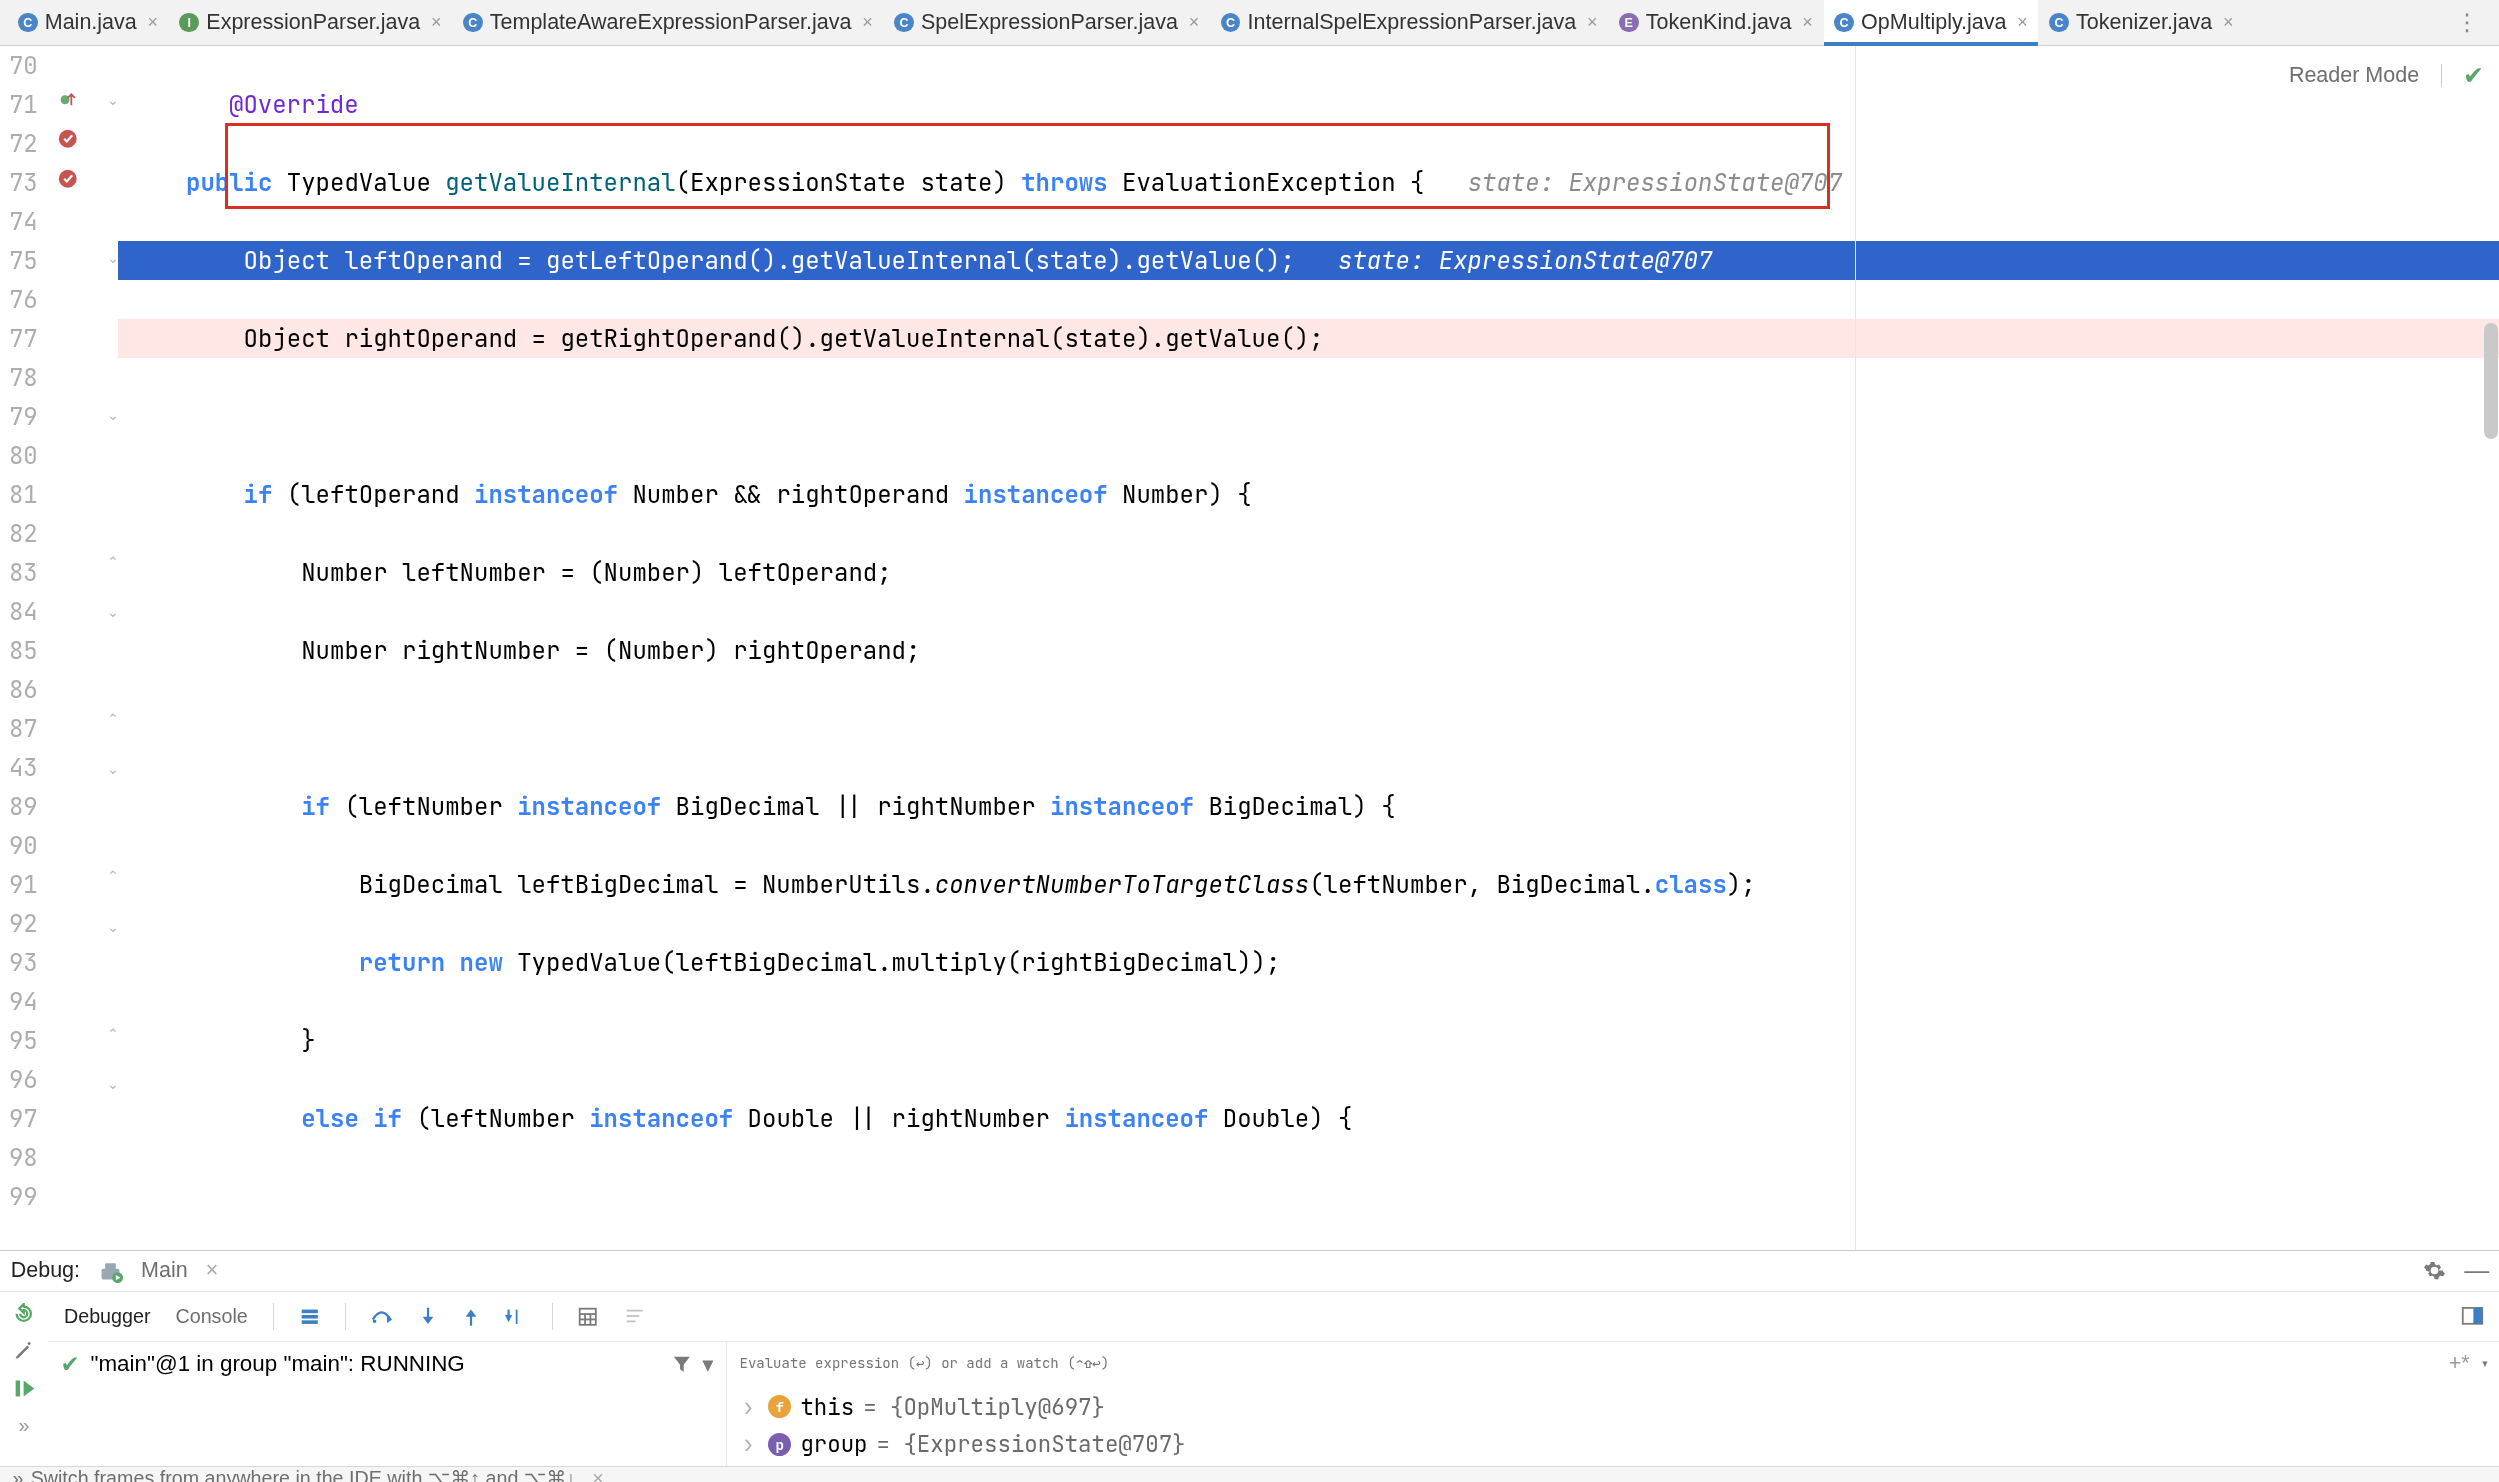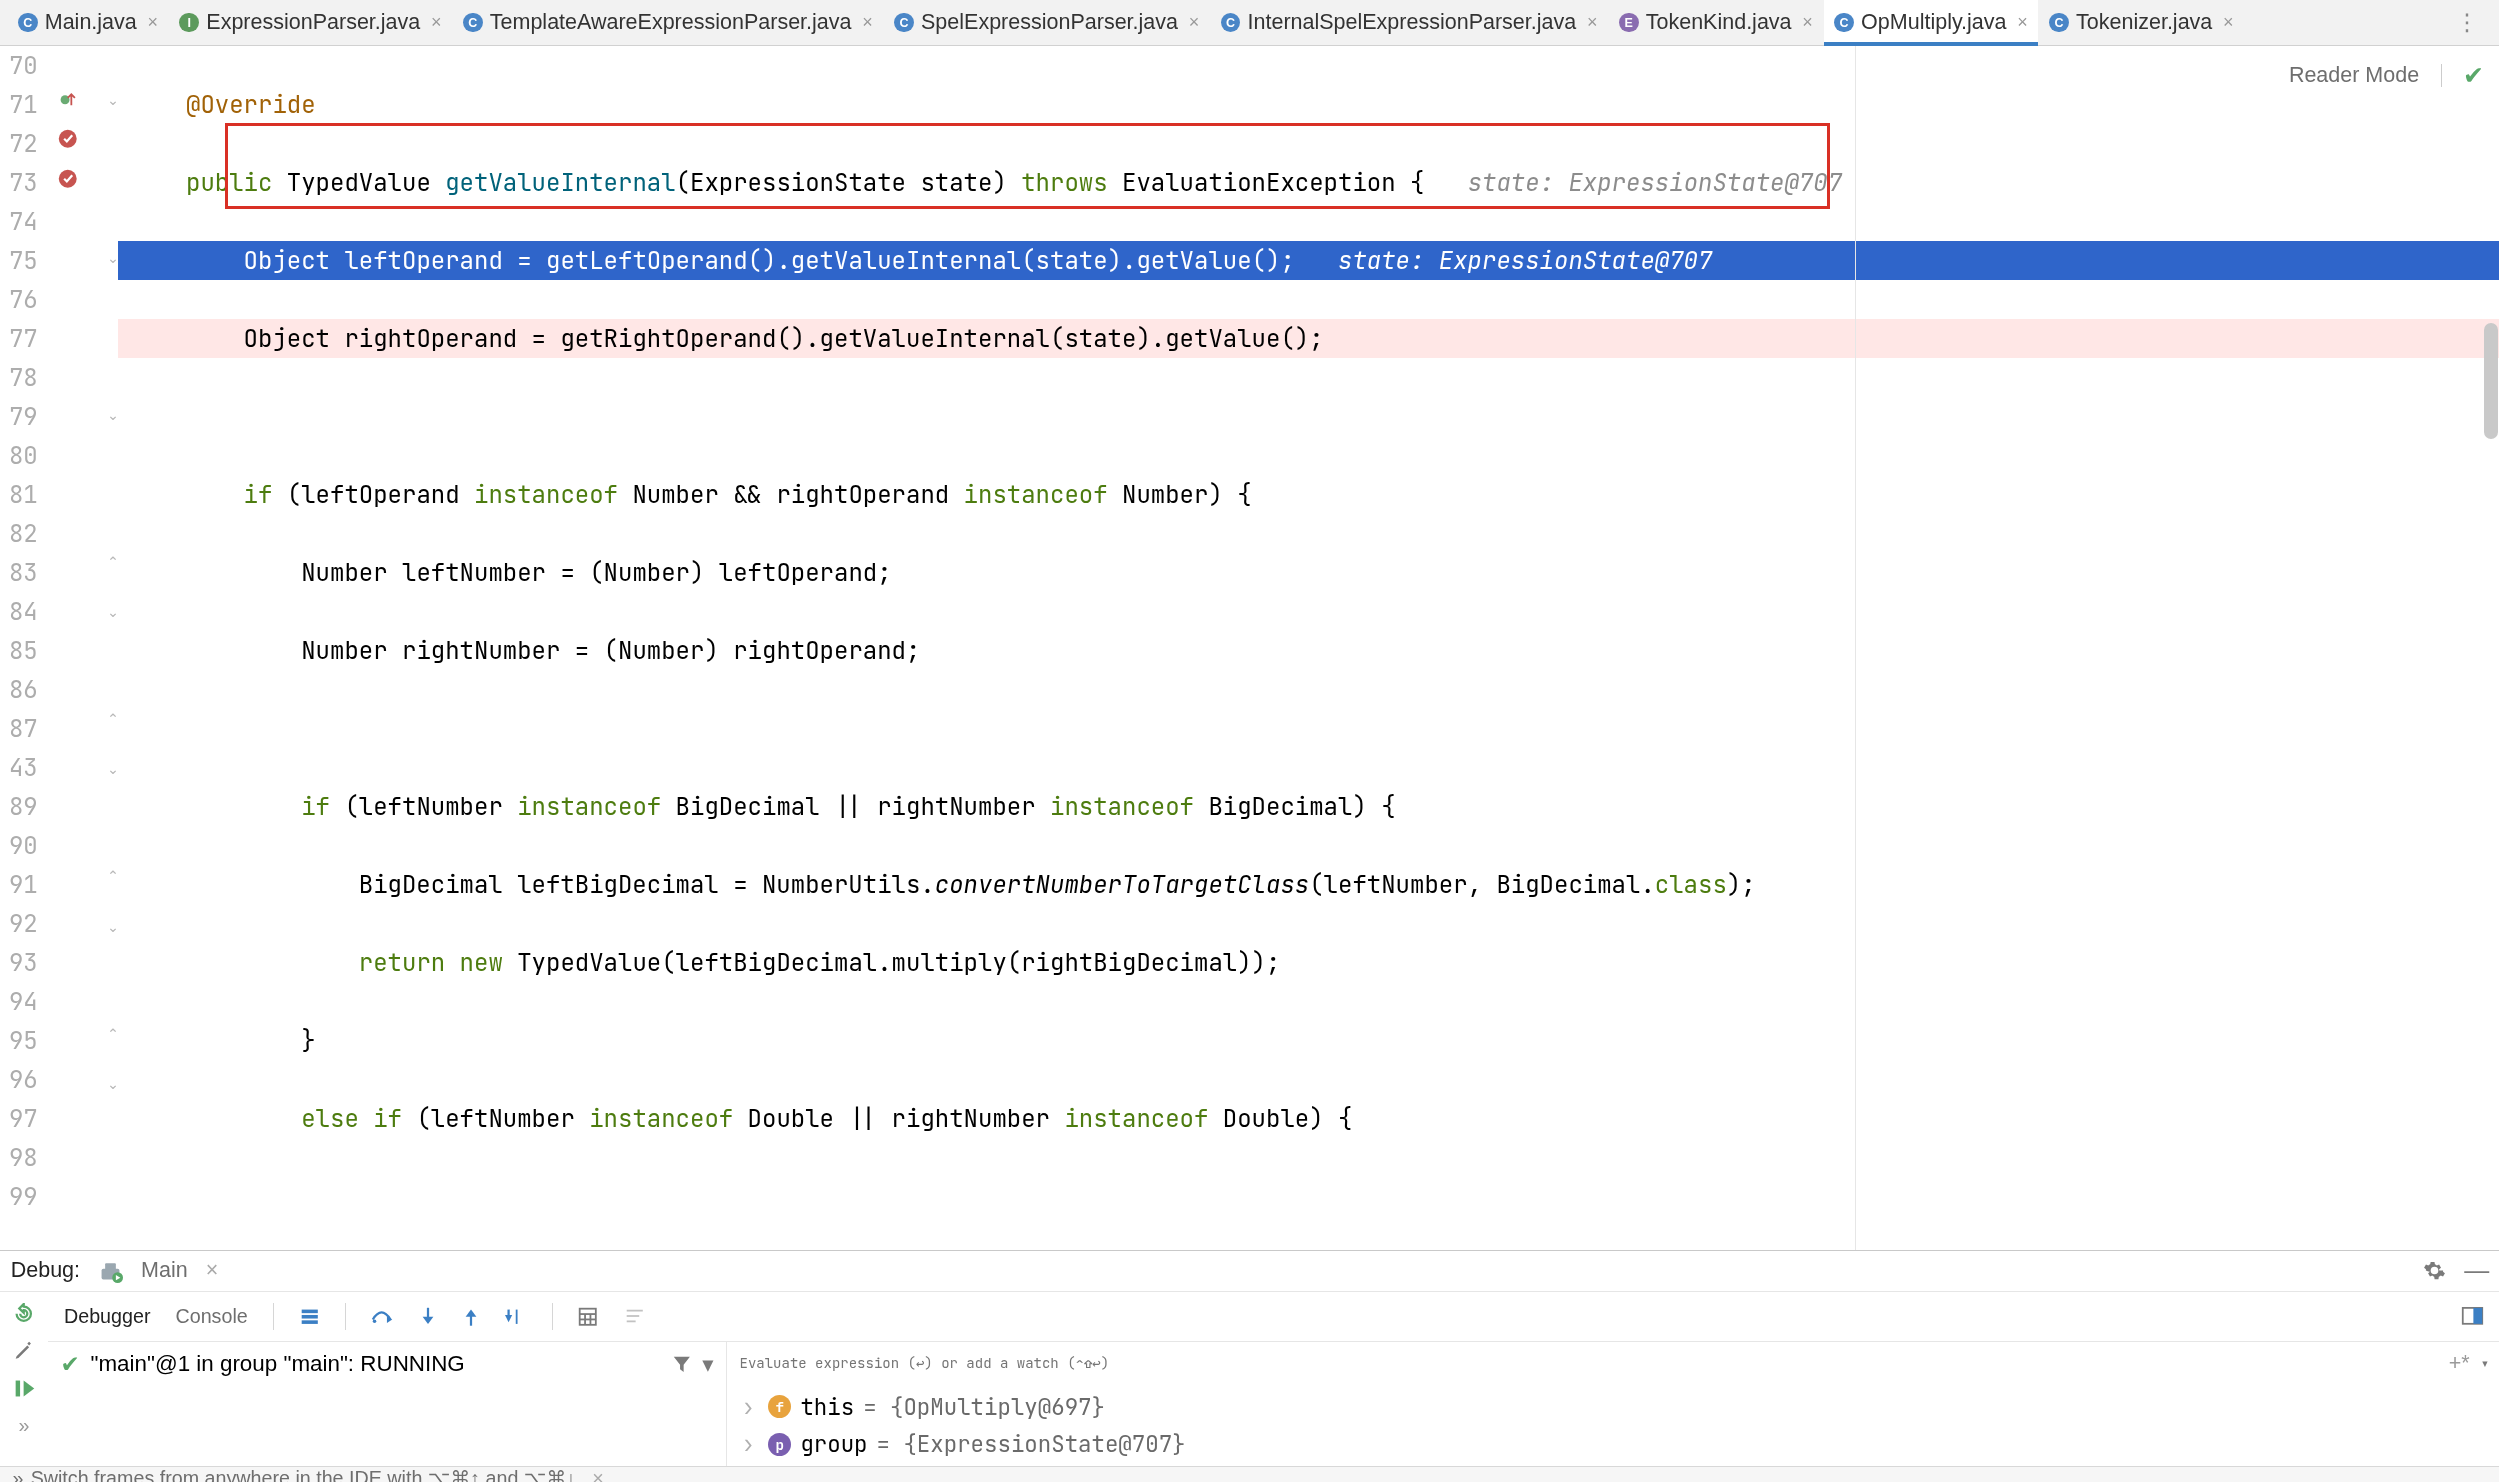--- a/index.html
+++ b/index.html
@@ -30,22 +30,22 @@
 .code { flex:1; font-family:"JetBrains Mono","Consolas",monospace; font-size:24px; line-height:39px; white-space:pre; position:relative; }
 .code-line { height:39px; padding-left: 10.7px; }
 .line-72 { background:#2f65ca; color:#fff; }
 .line-72 .kw, .line-72 .method, .line-72 .comment-hint, .line-72 .cls { color:#fff !important; }
 .line-73 { background:#ffe7e6; }
 
 
 .red-box { position:absolute; border: 3.6px solid #d93025; pointer-events:none; }
 
 
-.anno { color:#a16207; }
-.kw { color:#4d7c0f; }
+.anno { color:#6d28d9;margin-left:43px; }
+.kw { color:#3b82f6;font-weight:bold; }
 .method { color:#00627a; }
 .comment-hint { color:#8c8c8c; font-style:italic; }
 
 
 .editor-right { position:absolute; top:15px; right:16px; display:flex; align-items:center; gap:21.5px; color:#6e6e6e; font-size:21.5px; }
 .editor-vline { position:absolute; top:0; bottom:0; width:0.9px; background:#e6e6e6; right:644px; }
 .vscroll { position:absolute; right:1.8px; top:54px; width:14.3px; background:#c9c9c9; border-radius:7.2px; }
 
 
 .debug-panel { height: 232px; border-top:0.9px solid #c9c9c9; background:#fff; display:flex; flex-direction:column; }

